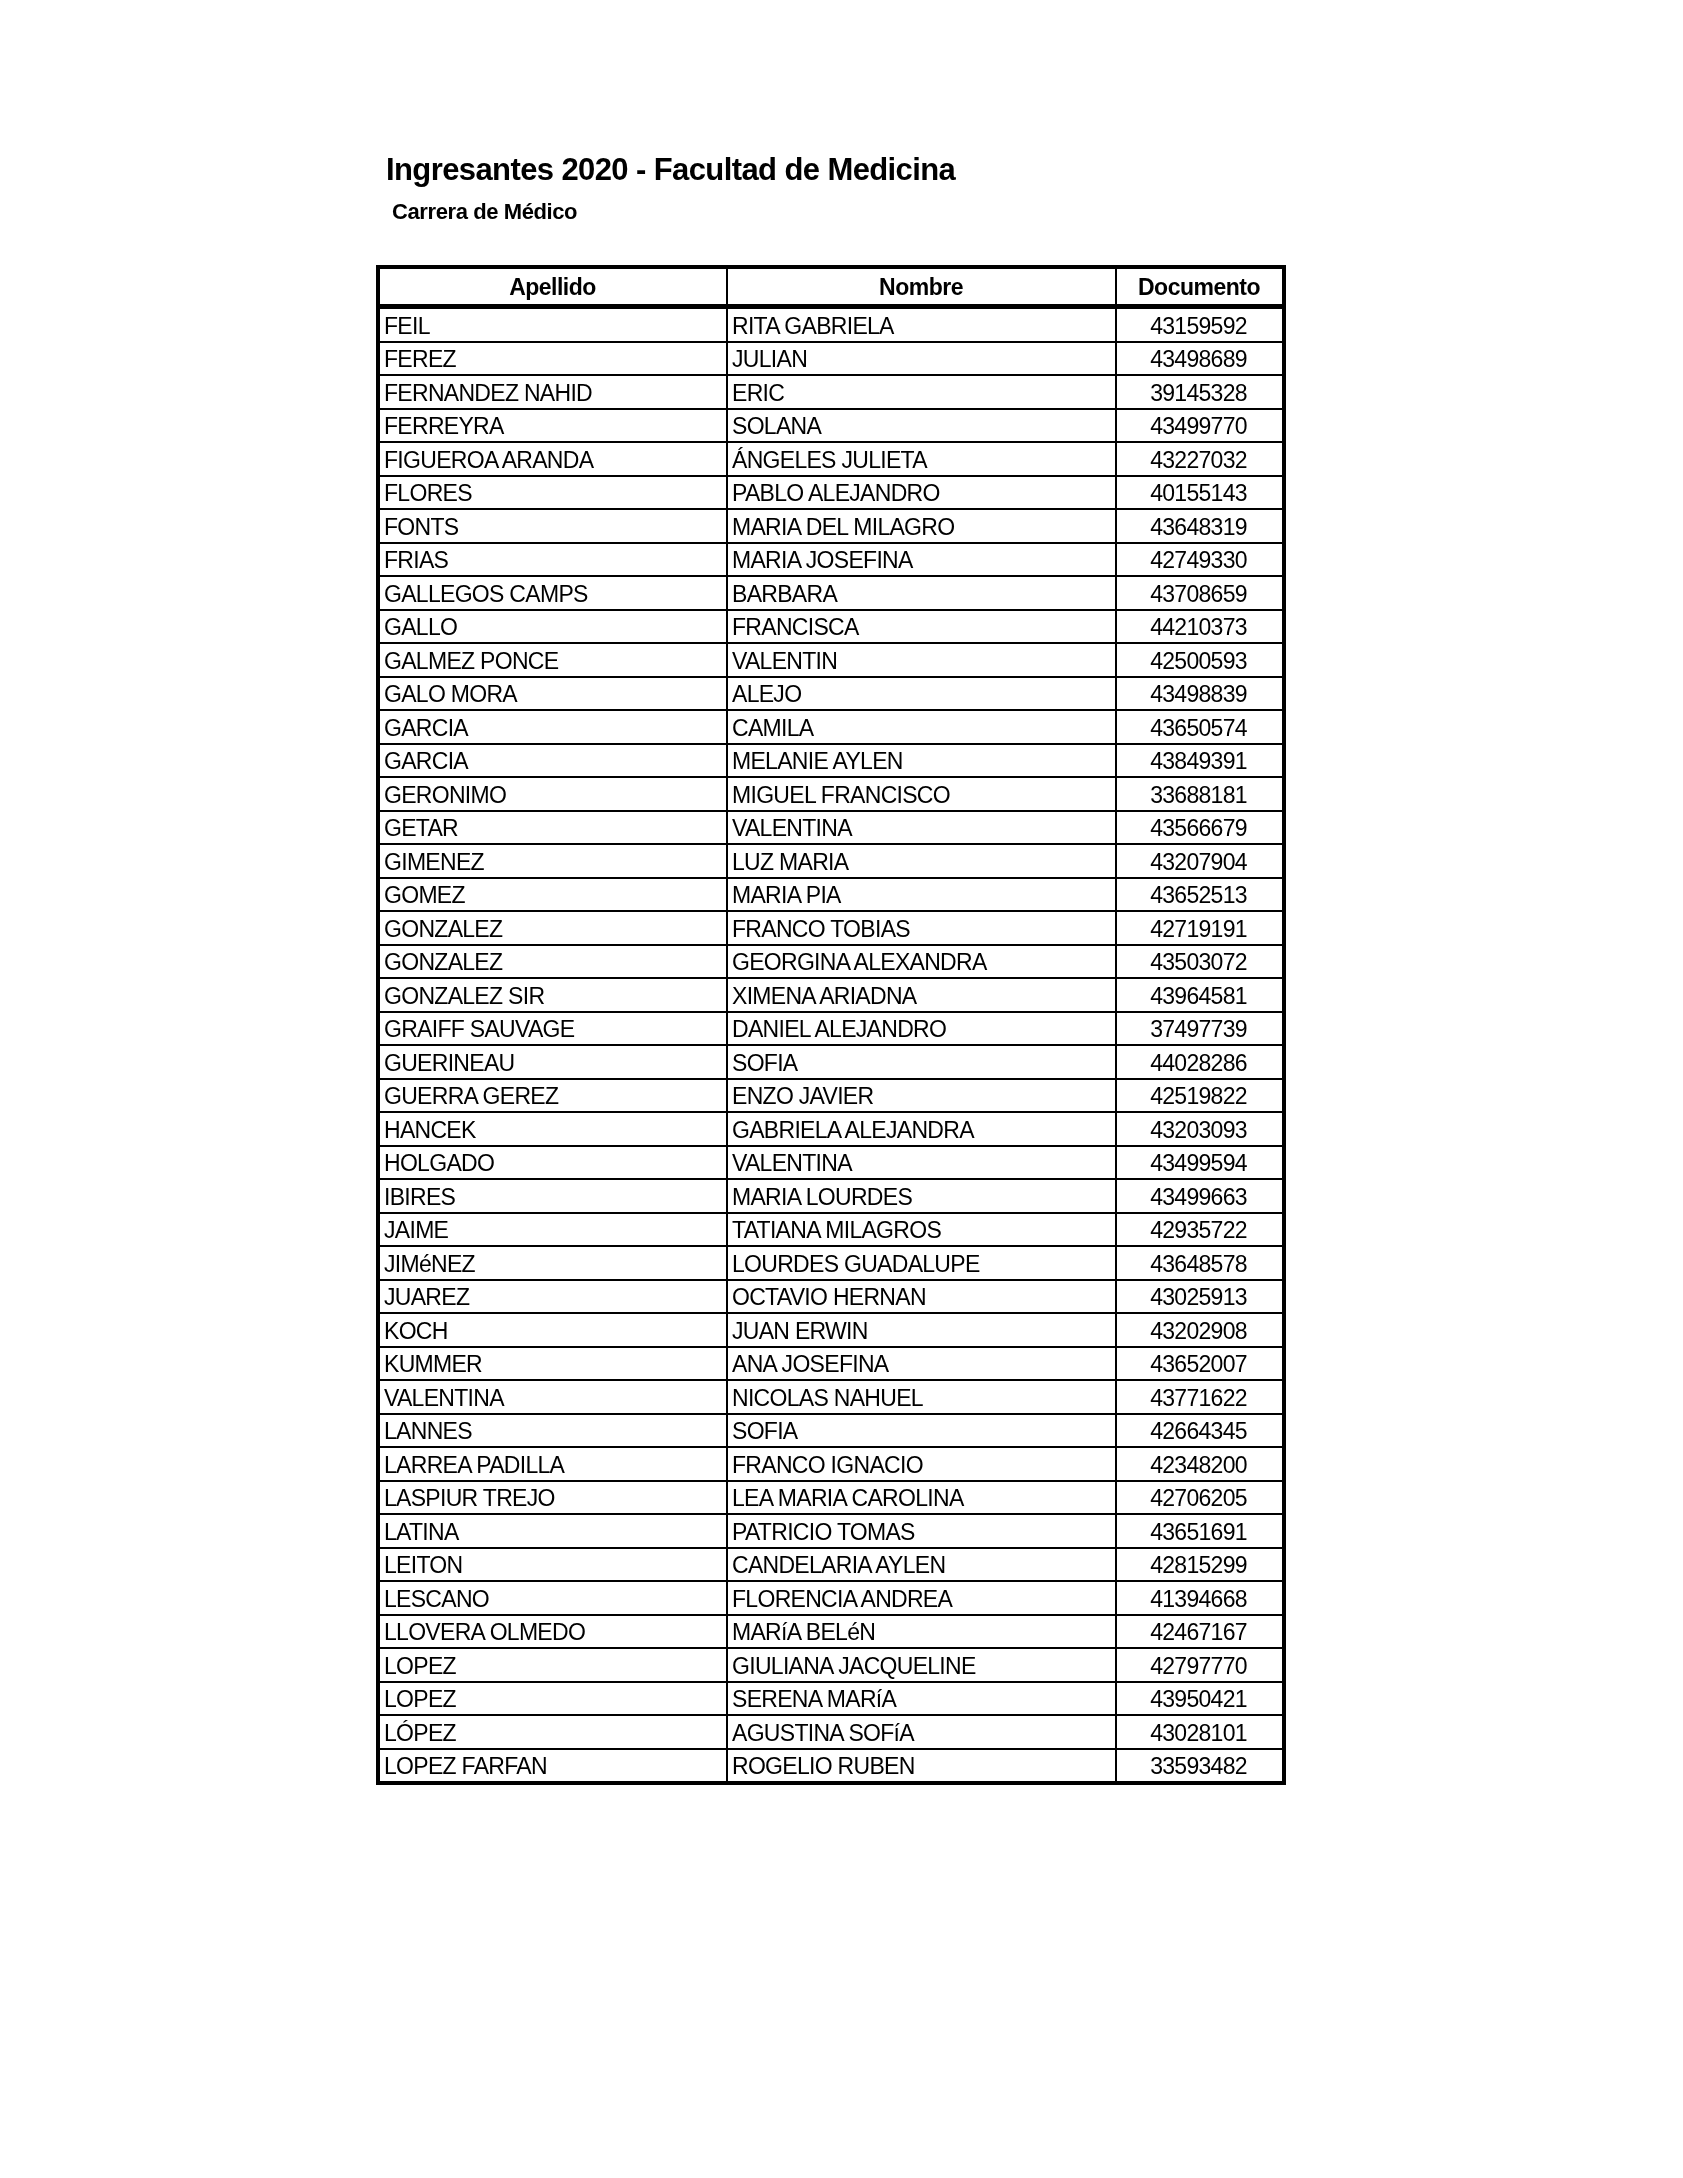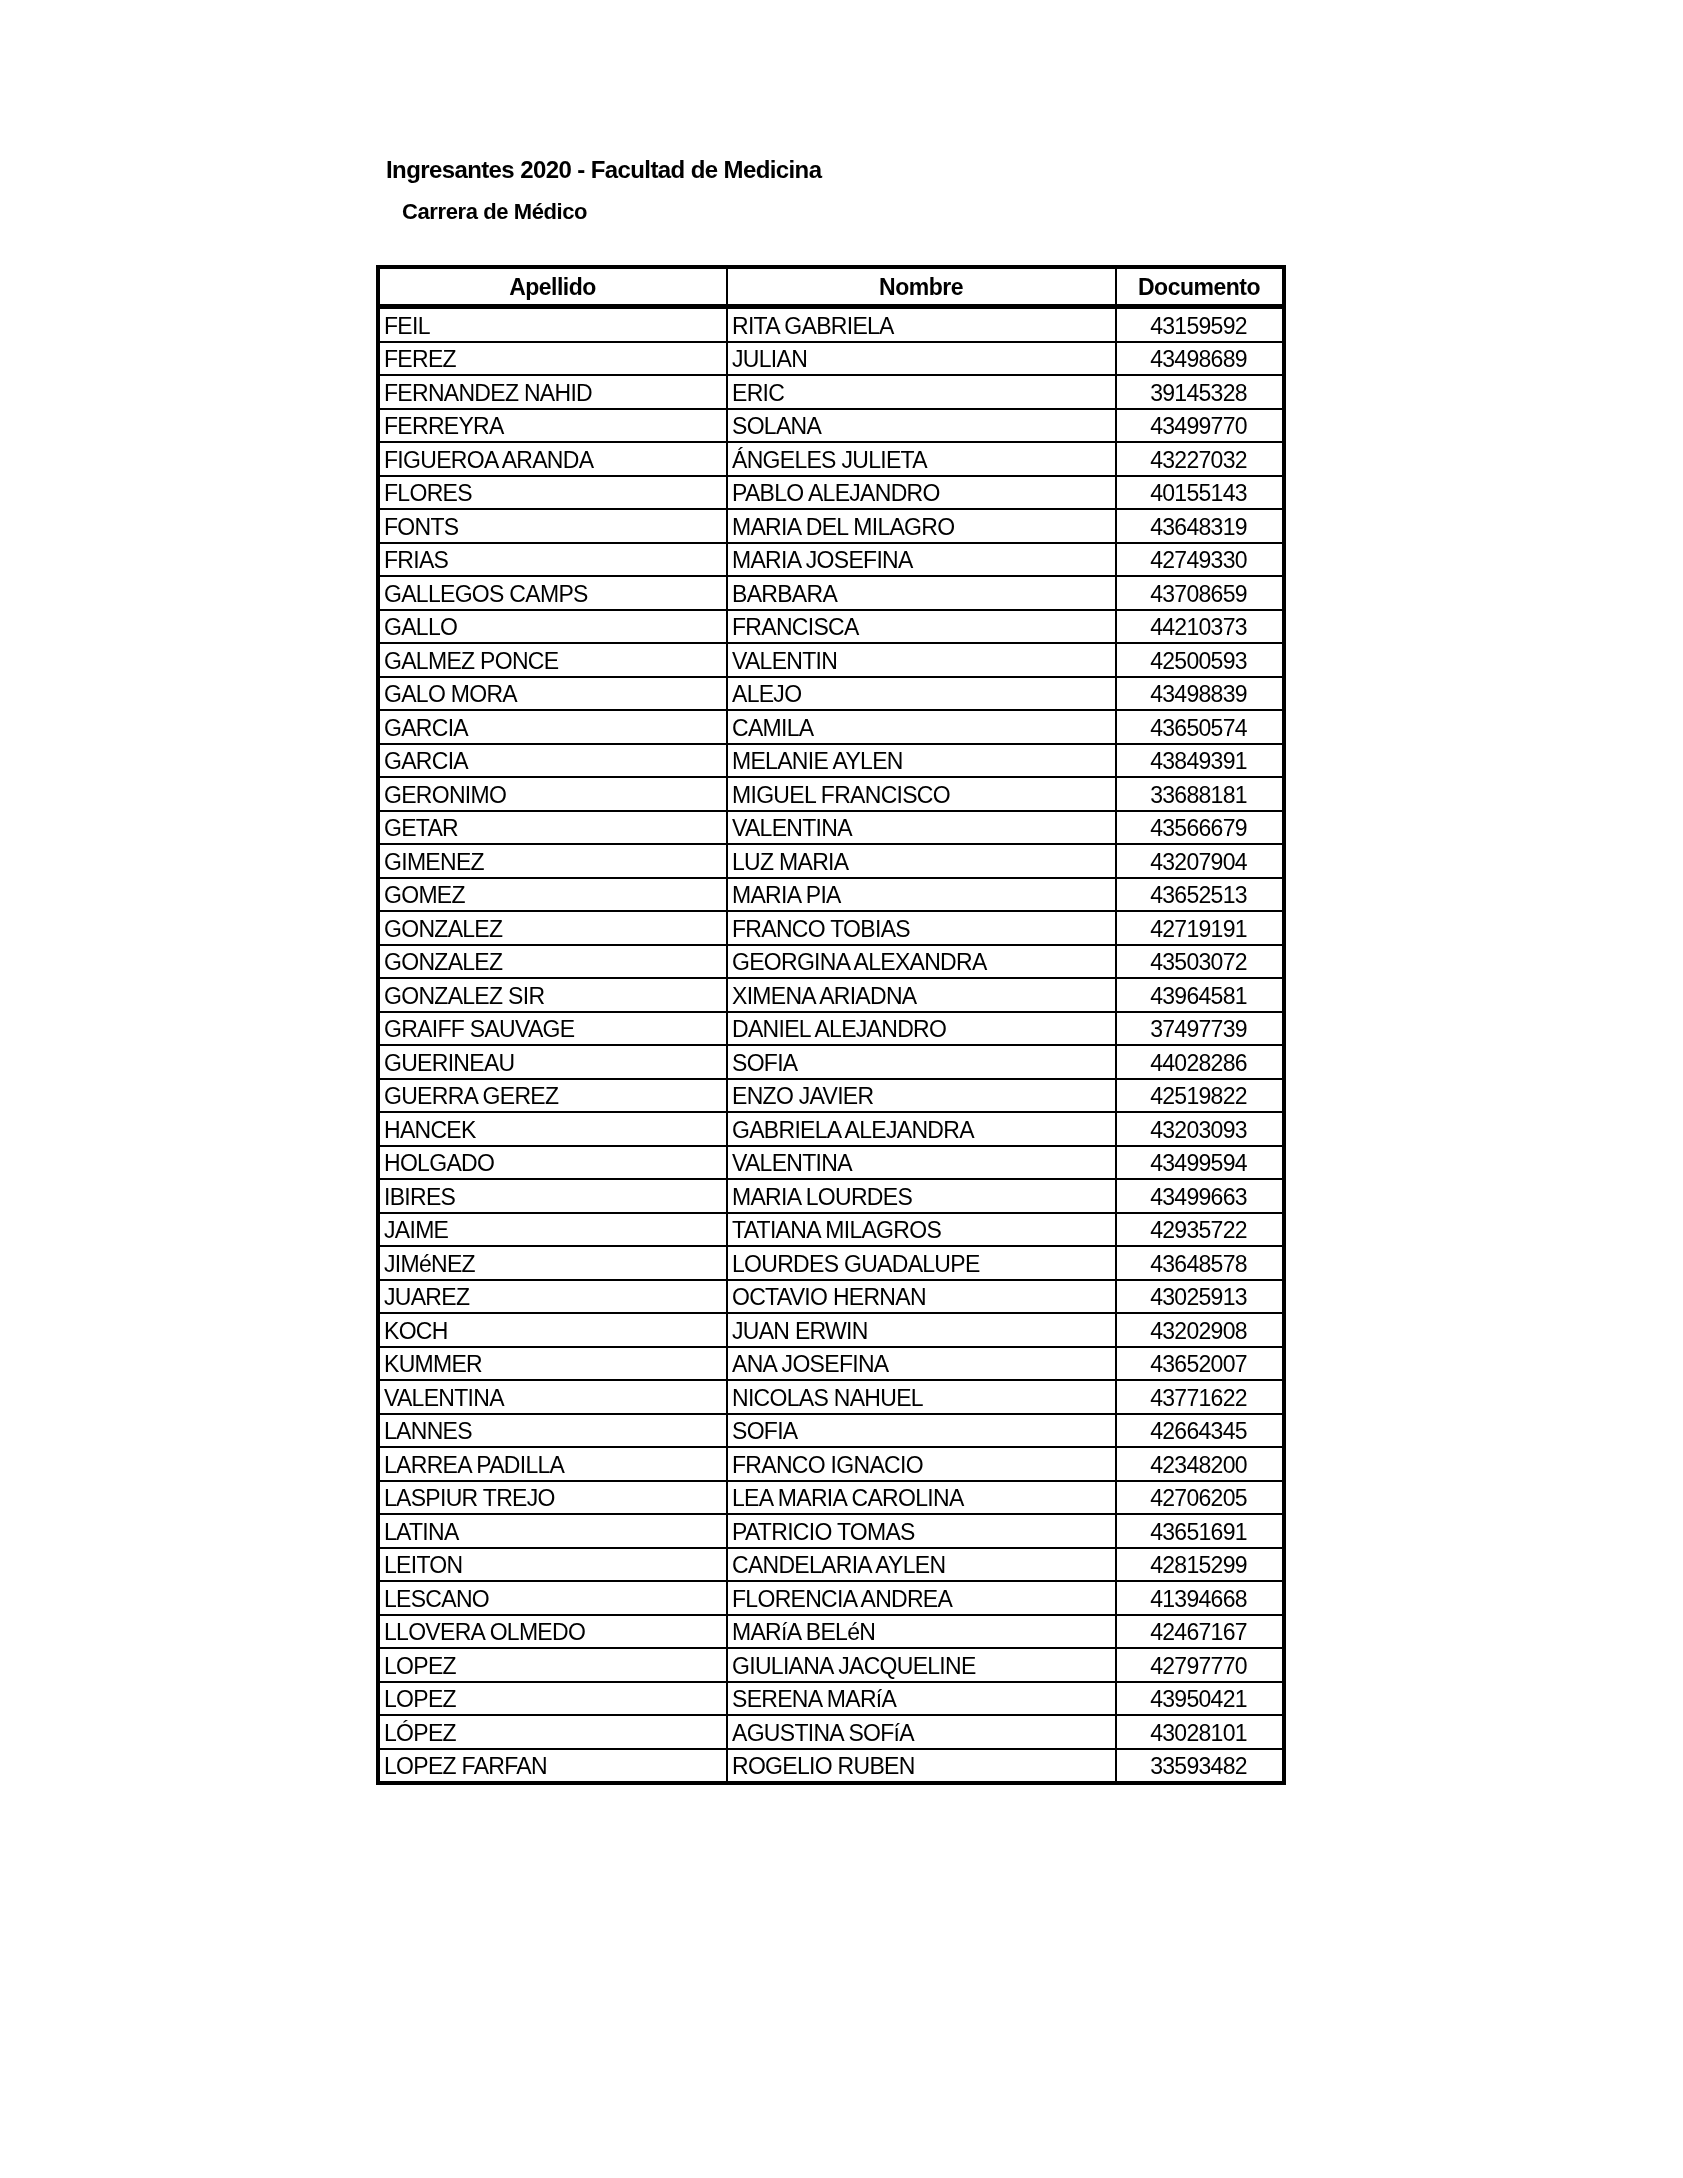--- a/index.html
+++ b/index.html
@@ -12,29 +12,29 @@
       height: 2178px;
       position: relative;
       overflow: hidden;
       font-family: "Liberation Sans", "DejaVu Sans", sans-serif;
       color: #000000;
     }
     .doc-title {
       position: absolute;
       left: 386px;
       top: 150px;
-      font-size: 24px;
+      font-size: 31px;
       font-weight: bold;
       letter-spacing: -0.6px;
       white-space: nowrap;
       line-height: 40px;
     }
     .doc-subtitle {
       position: absolute;
-      left: 402px;
+      left: 392px;
       top: 197px;
       font-size: 22px;
       font-weight: bold;
       letter-spacing: -0.4px;
       white-space: nowrap;
       line-height: 30px;
     }
     table.roster {
       position: absolute;
       left: 376px;

